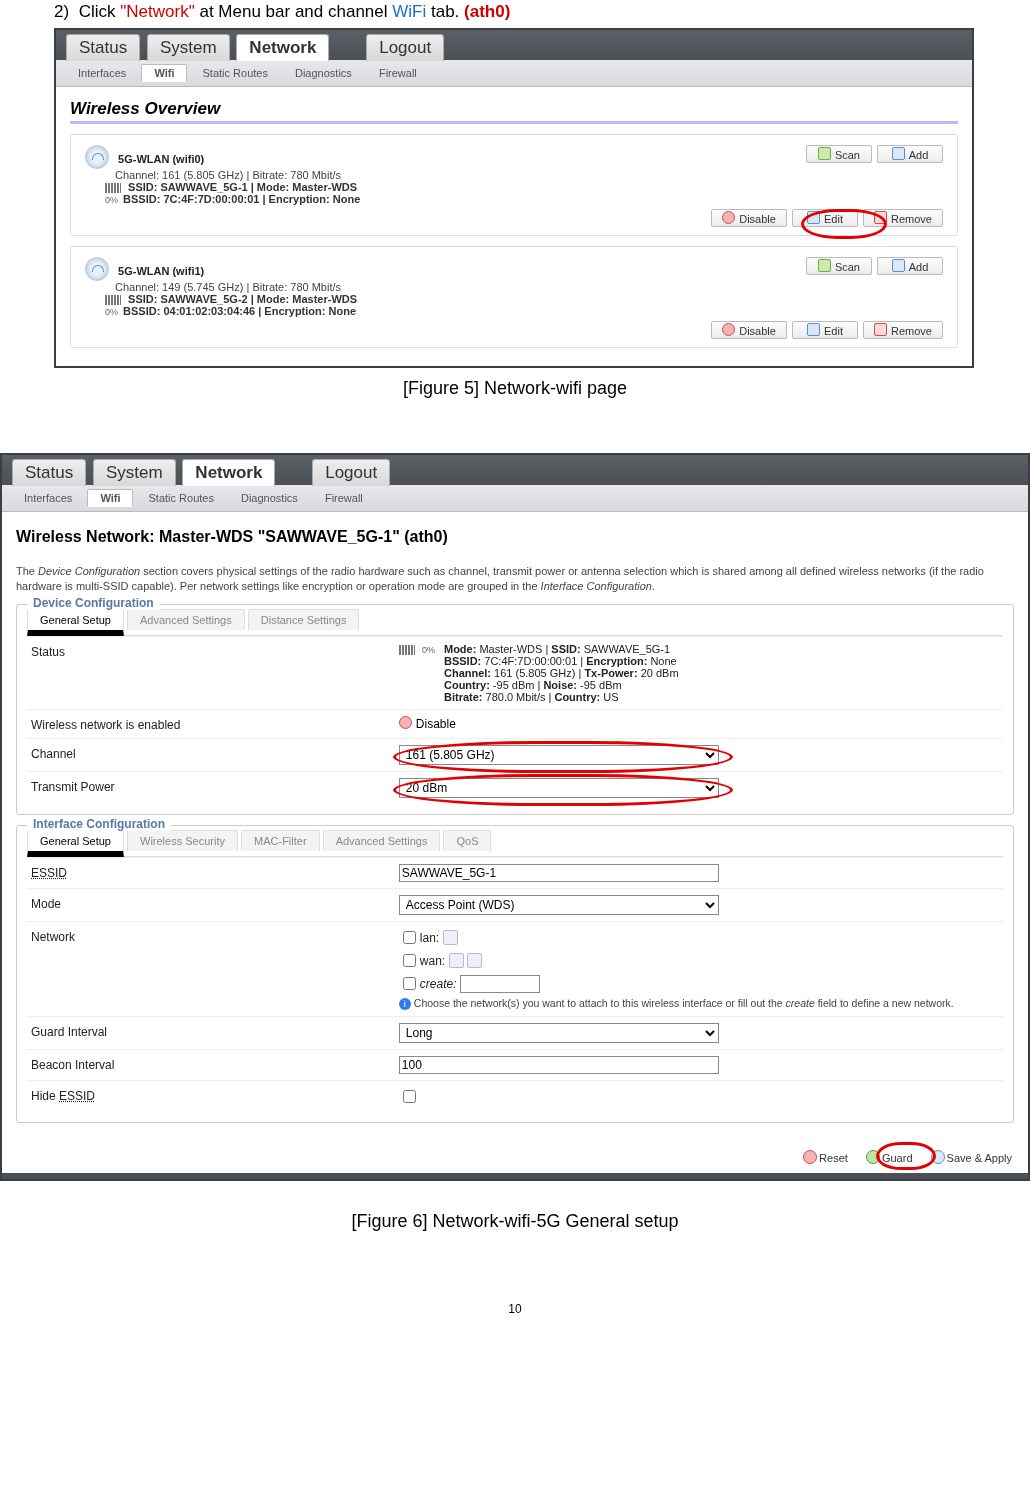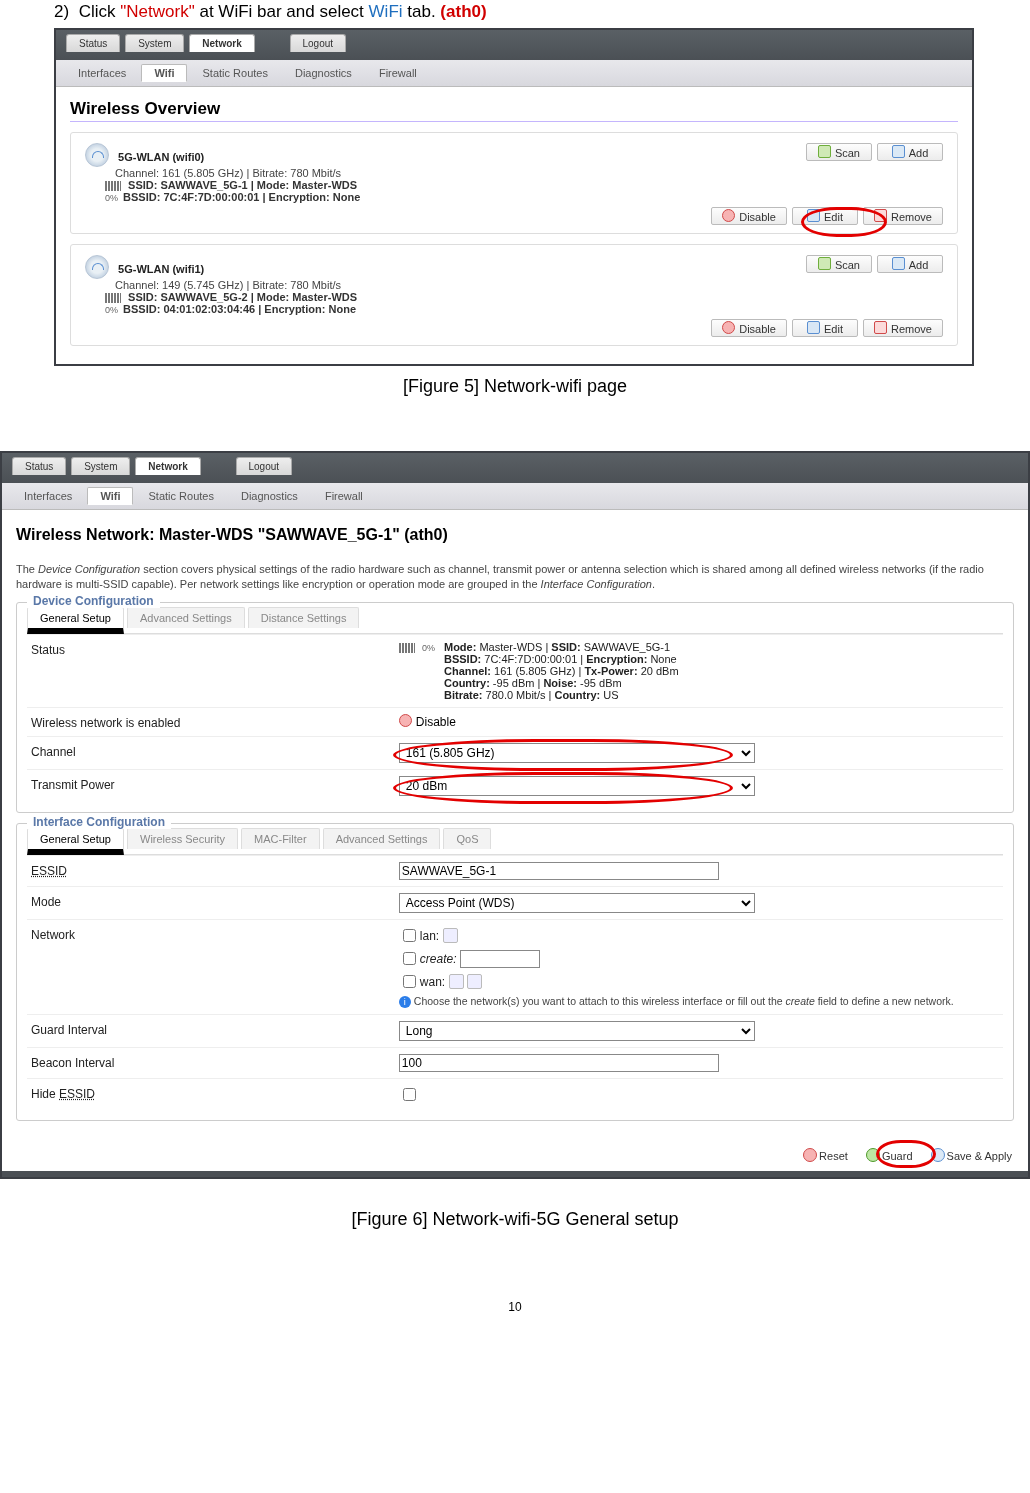--- a/index.html
+++ b/index.html
@@ -8,30 +8,30 @@
   .instr .num{display:inline-block;width:20px;}
   .instr .red{color:#d10000;}
   .instr .blue{color:#1f6fbf;}
   .instr .bold{font-weight:bold;}
   .caption{text-align:center;font-size:18px;margin:10px 0;}
   .foot{text-align:center;font-size:12px;margin-top:70px;}
   .shot{border:2px solid #3b3e44;background:#fff;margin:4px 0 10px 14px;width:920px;box-sizing:border-box;}
   .shot2{border:2px solid #3b3e44;background:#fff;margin:4px 0 10px 0;width:1030px;box-sizing:border-box;}
 
   
-  .menubar{background:linear-gradient(#5a6065,#4b5055);height:26px;padding:4px 10px 0 10px;font-size:10px;}
+  .menubar{background:linear-gradient(#5a6065,#4b5055);height:26px;padding:4px 10px 0 10px;font-size:17px;}
   .tab{display:inline-block;background:linear-gradient(#eee,#d8d8d8);border:1px solid #aaa;border-bottom:none;border-radius:3px 3px 0 0;padding:3px 12px;margin-right:2px;color:#333;}
   .tab.active{background:#fff;font-weight:bold;}
   .tab.logout{margin-left:30px;}
   .subbar{background:linear-gradient(#e8e8ec,#d8d8de);height:22px;padding:4px 10px 0 10px;font-size:11px;border-bottom:1px solid #bbb;}
   .stab{display:inline-block;padding:2px 12px;color:#555;}
   .stab.active{background:#fff;border:1px solid #bbb;border-bottom:1px solid #fff;border-radius:2px 2px 0 0;font-weight:bold;}
 
   .panel{padding:8px 14px;}
-  h2.section{font-size:17px;font-weight:bold;border-bottom:1px solid #c4b5fd;padding-bottom:2px;margin:4px 0 10px 0;}
+  h2.section{font-size:17px;font-weight:bold;border-bottom:3px solid #c4b5fd;padding-bottom:2px;margin:4px 0 10px 0;font-style:italic;}
   .wbox{border:1px solid #ddd;border-radius:3px;padding:10px 14px 8px 14px;margin-bottom:10px;font-size:11px;color:#222;}
   .wtitle{font-weight:bold;font-size:11px;}
   .wsub{color:#444;}
   .wrow2{margin-top:0;padding-left:20px;color:#333;}
   .wrow2 .sig{display:inline-block;width:16px;height:10px;vertical-align:middle;margin-right:4px;
     background:repeating-linear-gradient(90deg,#777 0 2px,#fff 2px 3px);}
   .wrow2 .pct{font-size:9px;color:#666;margin-right:2px;}
   .wbtns{float:right;margin-top:-24px;}
   .wbtns2{float:right;margin-top:4px;}
   .wbtn{display:inline-block;border:1px solid #bbb;background:linear-gradient(#fdfdfd,#ececec);border-radius:2px;
@@ -54,40 +54,40 @@
   .fset .leg{position:absolute;top:-9px;left:10px;background:#fff;padding:0 6px;font-weight:bold;color:#5a78a8;font-size:12px;}
   .tabrow{margin-top:4px;border-bottom:1px solid #ddd;font-size:11px;}
   .ftab{display:inline-block;padding:4px 12px;border:1px solid #ddd;border-bottom:none;border-radius:2px 2px 0 0;color:#888;background:#f3f3f3;}
   .ftab.active{color:#000;background:#fff;border-bottom:6px solid #000000;margin-bottom:-1px;}
   .frow{display:flex;border-top:1px solid #eee;padding:6px 4px;font-size:12px;align-items:flex-start;}
   .frow:first-of-type{border-top:none;}
   .flabel{width:38%;color:#222;padding-top:2px;}
   .flabel .dotted{text-decoration:underline dotted;}
   .fval{width:62%;color:#222;position:relative;}
   select,input[type=text]{font-size:12px;padding:1px 2px;border:1px solid #888;background:#fff;box-sizing:border-box;}
-  select{width:356px;height:20px;}
+  select{width:320px;height:20px;}
   input[type=text]{width:320px;height:18px;}
   .chk{margin-right:4px;vertical-align:-2px;}
   .note{font-size:10.5px;color:#444;margin-top:4px;}
   .note .iicon{display:inline-block;width:12px;height:12px;border-radius:50%;background:#2b7de9;color:#fff;font-size:9px;text-align:center;line-height:12px;margin-right:3px;}
   .mini{display:inline-block;width:13px;height:13px;border:1px solid #bbb;border-radius:2px;background:#eef;vertical-align:-3px;}
   .actions{text-align:right;padding:8px 10px;font-size:11px;position:relative;}
   .abtn{display:inline-block;padding:1px 6px;margin-left:3px;color:#333;}
   .aicon{display:inline-block;width:12px;height:12px;border-radius:50%;vertical-align:-2px;margin-right:2px;}
   .ai-reset{background:#f7b3b3;border:1px solid #d04a4a;}
   .ai-save{background:#bde6a4;border:1px solid #4f9a2b;}
   .ai-apply{background:#dbe9f6;border:1px solid #5a8fd1;}
 </style>
 </head>
 <body>
 <div class="page">
 
 <div class="instr">
   <span class="num">2)</span>
-  <span>Click </span><span class="red">"Network"</span><span> at WiFi bar and select </span><span class="blue">WiFi</span><span> tab. </span><span class="red bold">(ath0)</span>
+  <span>Click </span><span class="red">"Network"</span><span> at Menu bar and channel </span><span class="blue">WiFi</span><span> tab. </span><span class="red bold">(ath0)</span>
 </div>
 
 <div class="shot">
   <div class="menubar">
     <span class="tab">Status</span>
     <span class="tab">System</span>
     <span class="tab active">Network</span>
     <span class="tab logout">Logout</span>
   </div>
   <div class="subbar">
@@ -227,22 +227,22 @@
         <div class="fval"><input type="text" value="SAWWAVE_5G-1" style=""></div>
       </div>
       <div class="frow">
         <div class="flabel">Mode</div>
         <div class="fval"><select><option>Access Point (WDS)</option></select></div>
       </div>
       <div class="frow">
         <div class="flabel">Network</div>
         <div class="fval">
           <div><input type="checkbox" class="chk" style=""><span>lan:</span> <span class="mini"></span></div>
+          <div style="margin-top:4px;"><input type="checkbox" class="chk" style=""><span>wan:</span> <span class="mini"></span> <span class="mini"></span></div>
           <div style="margin-top:4px;"><input type="checkbox" class="chk" style=""><i>create:</i> <input type="text" style="width: 80px;"></div>
-          <div style="margin-top:4px;"><input type="checkbox" class="chk" style=""><span>wan:</span> <span class="mini"></span> <span class="mini"></span></div>
           <div class="note"><span class="iicon">i</span><span>Choose the network(s) you want to attach to this wireless interface or fill out the </span><i>create</i><span> field to define a new network.</span></div>
         </div>
       </div>
       <div class="frow">
         <div class="flabel">Guard Interval</div>
         <div class="fval"><select><option>Long</option></select></div>
       </div>
       <div class="frow">
         <div class="flabel">Beacon Interval</div>
         <div class="fval"><input type="text" value="100" style=""></div>

